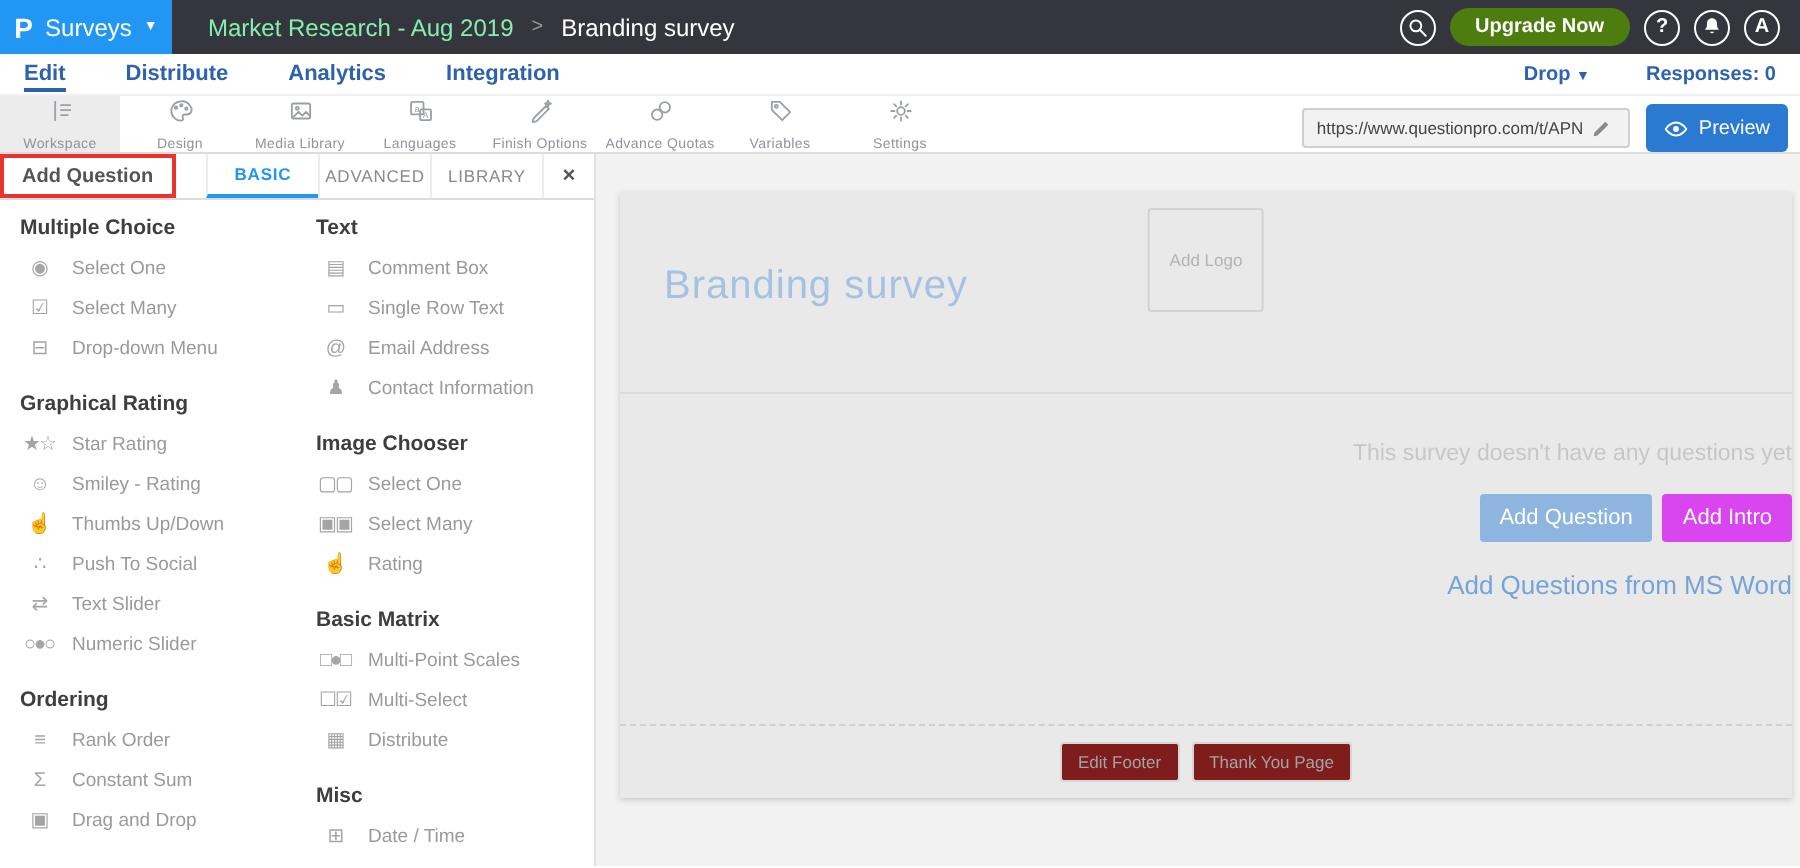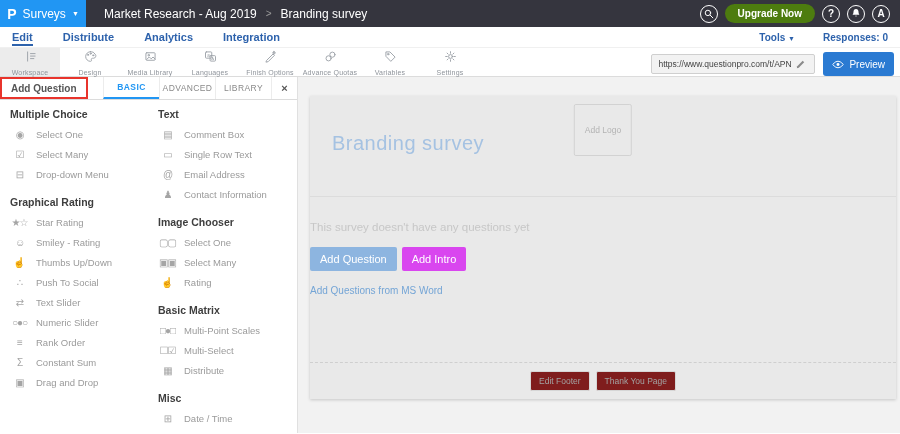--- a/index.html
+++ b/index.html
@@ -6,21 +6,21 @@
   html,body { width:900px; height:434px; overflow:hidden; background:#fff;
     font-family:"Liberation Sans", sans-serif; }
 
   
   .topbar { height:27px; background:#35353e; display:flex; align-items:center; }
   .logo { width:86px; height:100%; background:#2196f3; color:#fff; display:flex;
     align-items:center; justify-content:center; gap:6px; font-size:12px; cursor:pointer; }
   .logo-glyph { font-weight:700; font-size:14px; }
   .caret { font-size:7px; line-height:1; }
   .crumbs { margin-left:18px; font-size:12px; display:flex; gap:9px; align-items:center; }
-  .crumb-parent { color:#ffffff; }
+  .crumb-parent { color:#86efac; }
   .crumb-sep { color:#9a9a9a; font-size:10px; }
   .crumb-current { color:#fff; }
   .top-actions { margin-left:auto; display:flex; align-items:center; gap:7px; padding-right:10px; }
   .circle-btn { width:18px; height:18px; border:1px solid #fff; border-radius:50%;
     display:flex; align-items:center; justify-content:center; color:#fff; font-size:10px;
     font-weight:700; flex:none; }
   .upgrade { height:19px; padding:0 13px; border-radius:10px; background:#4d7c0f;
     color:#fff; font-size:10px; font-weight:700; display:flex; align-items:center; }
 
   
@@ -81,29 +81,29 @@
   
   .main { flex:1; background:#f2f2f2; position:relative; }
   .canvas { position:absolute; left:12px; right:4px; top:19px; height:303px;
     background:#e9e9e9; box-shadow:0 1px 3px rgba(0,0,0,.18); }
   .canvas-header { height:101px; border-bottom:1px solid #dcdcdc; position:relative; }
   .add-logo { position:absolute; top:8px; left:50%; transform:translateX(-50%);
     border:1px solid #d2d2d2; color:#b3b3b3; font-size:8.5px; padding:20px 10px;
     border-radius:2px; cursor:pointer; background:transparent; }
   .canvas-title { position:absolute; left:22px; top:36px; font-size:20px;
     color:#a5c2e2; letter-spacing:.5px; }
-  .canvas-body { height:165px; display:flex; flex-direction:column; align-items:flex-start;
+  .canvas-body { height:165px; display:flex; flex-direction:column; align-items:flex-end;
     padding-top:24px; gap:14px; }
   .empty-msg { font-size:11.5px; color:#c7c7c7; }
   .body-btns { display:flex; gap:5px; }
   .btn-addq { background:#8db5e0; color:#fff; font-size:11px; padding:6px 10px;
     border-radius:2px; cursor:pointer; }
   .btn-addintro { background:#d946ef; color:#fff; font-size:11px; padding:6px 10px;
     border-radius:2px; cursor:pointer; }
-  .msword-link { font-size:10px; color:#74a5d6; cursor:pointer; }
+  .msword-link { font-size:13px; color:#74a5d6; cursor:pointer; }
   .canvas-footer { height:36px; border-top:1px dashed #cfcfcf; display:flex;
     align-items:center; justify-content:center; gap:6px; }
   .footer-btn { border:1px solid #d6d6d6; color:#a3a3a3; font-size:8.5px;
     padding:4px 8px; background:#7f1d1d; border-radius:2px; cursor:pointer; }
 </style>
 </head>
 <body>
 
 <div class="topbar">
   <div class="logo">
@@ -136,21 +136,21 @@
 </div>
 
 <div class="menubar">
   <div id="menu-items">
       <span class="menu-item active">Edit</span>
       <span class="menu-item">Distribute</span>
       <span class="menu-item">Analytics</span>
       <span class="menu-item">Integration</span>
     </div>
   <div class="menu-right">
-    <span><span>Tools</span> <span class="caret">▼</span></span>
+    <span><span>Drop</span> <span class="caret">▼</span></span>
     <span>Responses: 0</span>
   </div>
 </div>
 
 <div class="toolbar">
   <div id="toolbar-items">
       <div class="tb-item active">
         <span class="tb-icon"><svg class="oi" width="15" height="15" viewBox="0 0 18 18">
             <path d="M5.5 3.5v11"></path>
             <path d="M9 5.5h5.5M9 8.5h5.5M9 11.5h4"></path>
@@ -279,20 +279,21 @@
             <span>Push To Social</span>
           </div>
           <div class="qitem">
             <span class="qicon">⇄</span>
             <span>Text Slider</span>
           </div>
           <div class="qitem">
             <span class="qicon">○●○</span>
             <span>Numeric Slider</span>
           </div>
+          <div class="qsec-title">Ordering</div>
           <div class="qitem">
             <span class="qicon">≡</span>
             <span>Rank Order</span>
           </div>
           <div class="qitem">
             <span class="qicon">Σ</span>
             <span>Constant Sum</span>
           </div>
           <div class="qitem">
             <span class="qicon">▣</span>

